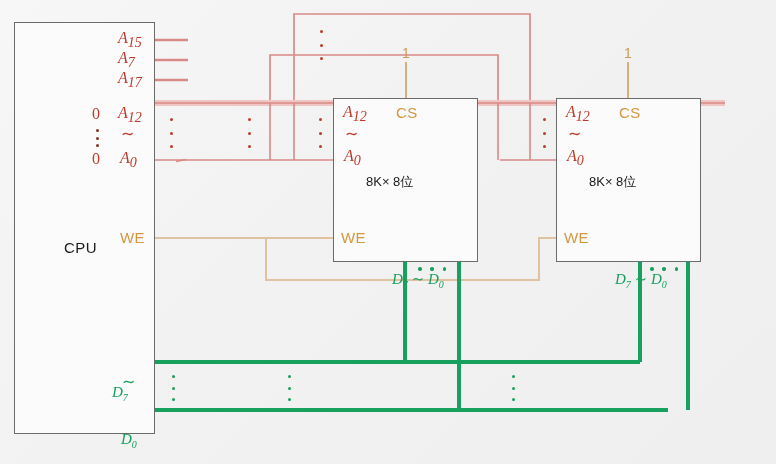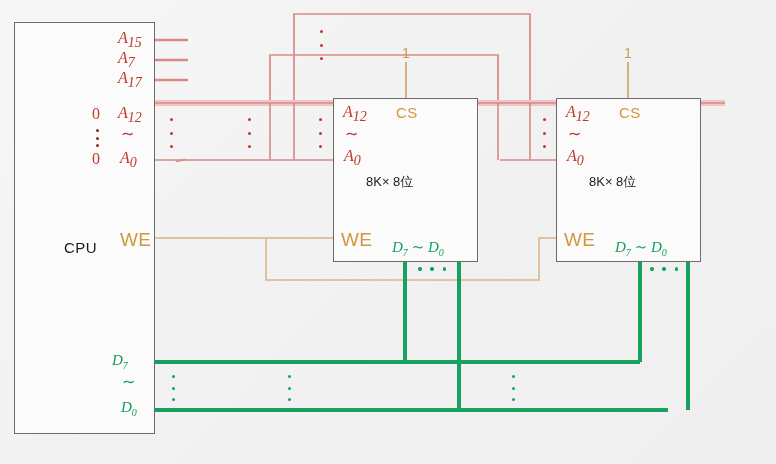--- a/index.html
+++ b/index.html
@@ -49,29 +49,30 @@
     font-size: 16px;
   }
   .tilde {
     color: #c0392b;
     font-family: "Liberation Serif", serif;
     font-size: 16px;
   }
   .data {
     color: #17a05e;
     font-size: 15px;
+    margin-top: 32px;
   }
   .data sub {
     font-size: 10px;
     font-style: italic;
   }
   .we {
     color: #d2973f;
     font-family: "Liberation Sans", sans-serif;
-    font-size: 19px;
+    font-size: 15px;
     letter-spacing: .3px;
   }
   .cs {
     color: #d2973f;
     font-family: "Liberation Sans", sans-serif;
     font-size: 15px;
     letter-spacing: .3px;
   }
   .one {
     color: #c89a55;

